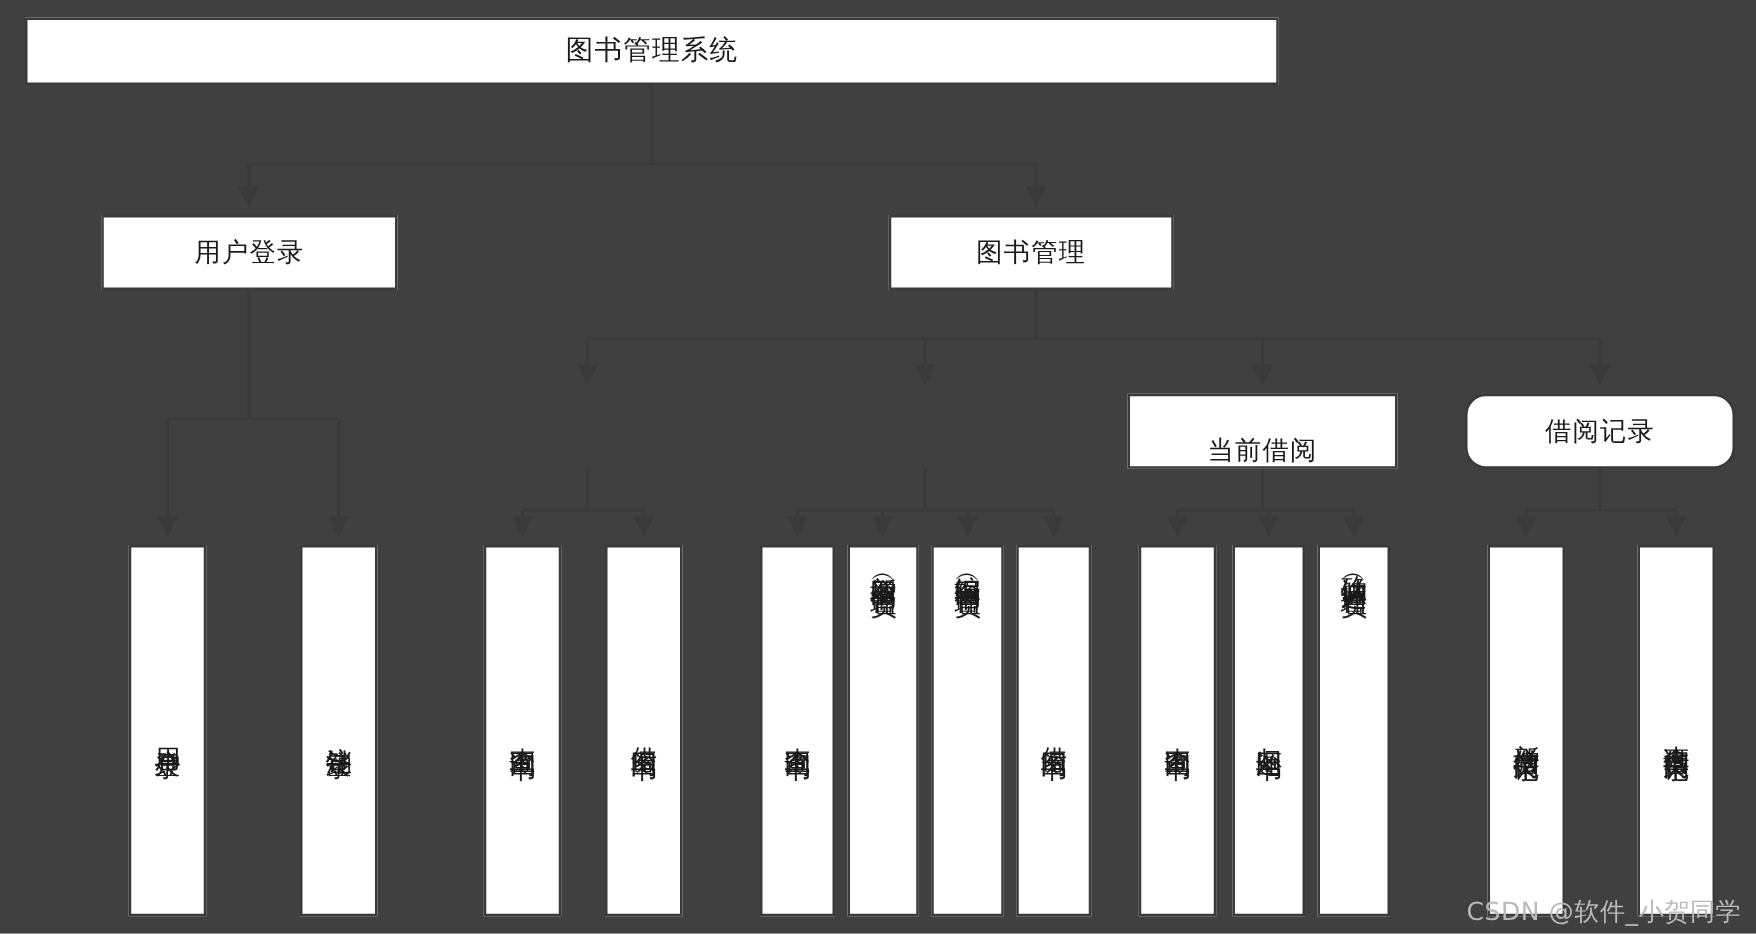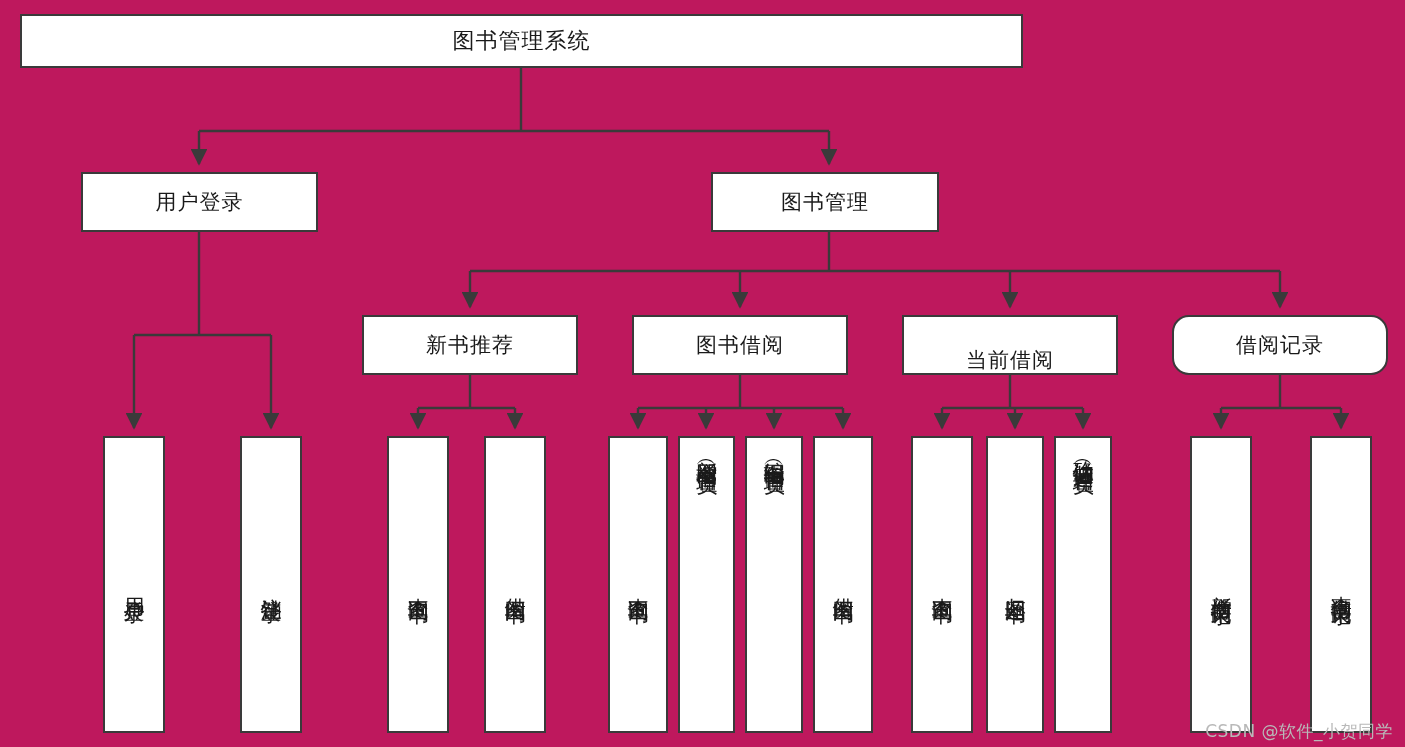--- a/index.html
+++ b/index.html
@@ -8,21 +8,21 @@
     padding: 0;
     background: #ffffff;
   }
   body {
     font-family: "DejaVu Sans", "Liberation Sans", sans-serif;
   }
   #canvas {
     position: relative;
     width: 1405px;
     height: 747px;
-    background: #be185d;
+    background: #404040;
     overflow: hidden;
   }
   svg.wires {
     position: absolute;
     left: 0;
     top: 0;
     width: 1405px;
     height: 747px;
     pointer-events: none;
   }
@@ -67,21 +67,21 @@
     max-height: 100%;
   }
   .node.v.center {
     align-items: center;
     padding-top: 0;
   }
   .watermark {
     position: absolute;
     right: 12px;
     bottom: 4px;
-    font-size: 17px;
+    font-size: 20px;
     color: #b9b9b9;
     white-space: nowrap;
     letter-spacing: 0.5px;
   }
 </style>
 </head>
 <body>
 
 <div id="canvas">
 
@@ -139,26 +139,20 @@
     <span class="label">图书管理系统</span>
   </div>
 
   <div class="node h" style="left:81px; top:172px; width:237px; height:60px;">
     <span class="label">用户登录</span>
   </div>
   <div class="node h" style="left:711px; top:172px; width:228px; height:60px;">
     <span class="label">图书管理</span>
   </div>
 
-  <div class="node h" style="left:362px; top:315px; width:216px; height:60px;">
-    <span class="label">新书推荐</span>
-  </div>
-  <div class="node h" style="left:632px; top:315px; width:216px; height:60px;">
-    <span class="label">图书借阅</span>
-  </div>
   <div class="node h" style="left:902px; top:315px; width:216px; height:60px;align-items:flex-end;">
     <span class="label">当前借阅</span>
   </div>
   <div class="node h" style="left:1172px; top:315px; width:216px; height:60px;border-radius:17px;">
     <span class="label">借阅记录</span>
   </div>
 
   <div class="node v center" style="left:103px; top:436px; width:62px; height:297px;">
     <span class="label">用户登录</span>
   </div>

